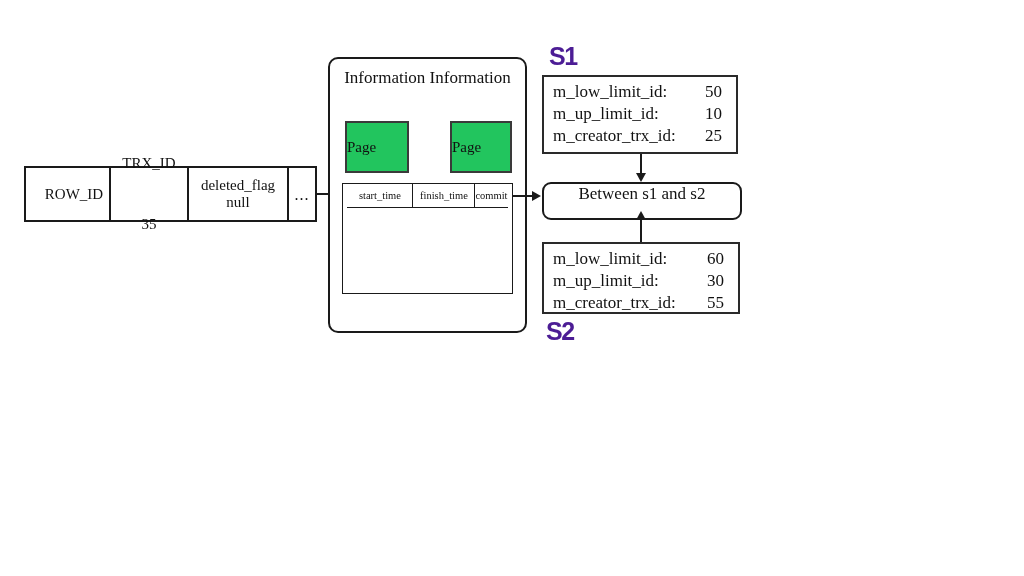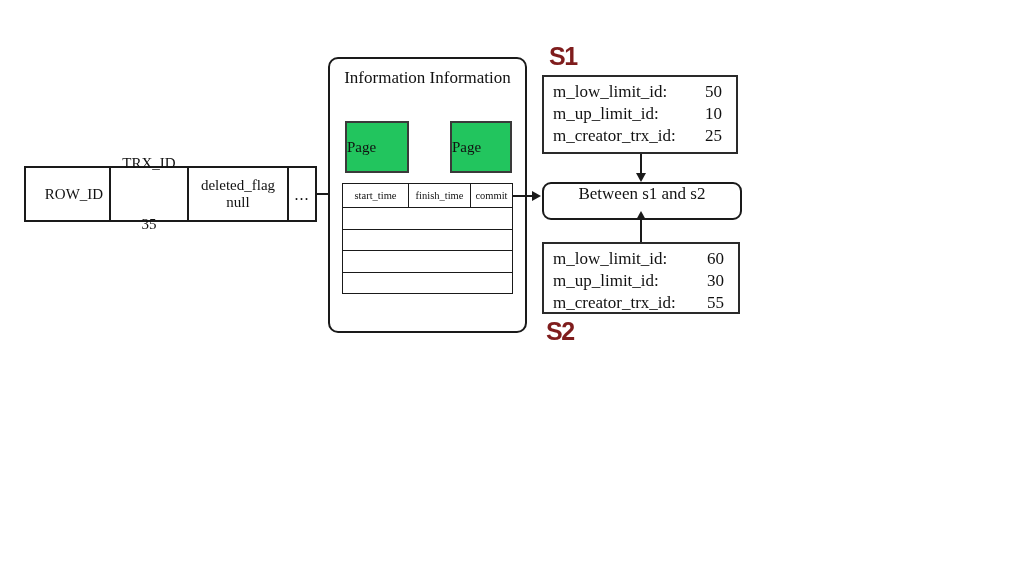--- a/index.html
+++ b/index.html
@@ -40,21 +40,21 @@
     display:flex;align-items:center;justify-content:flex-start;
     font-size:15px;background:#22c55e;margin-top:8px;
   }
   #page-left{left:345px;top:113px;width:64px;height:52px;}
   #page-right{left:450px;top:113px;width:62px;height:52px;}
 
   
   #inner-table{
     left:342px;top:183px;width:171px;height:111px;
     border:1px solid #1a1a1a;background:#ffffff;
-    display:flex;flex-direction:column;
+    display:flex;flex-direction:column;align-items:center;
   }
   #inner-header{
     display:flex;height:23px;border-bottom:1px solid #1a1a1a;
   }
   .ih-cell{
     display:flex;align-items:center;justify-content:center;
     font-size:10.5px;border-right:1px solid #1a1a1a;
   }
   .ih-cell:last-child{border-right:none;}
   .ih1{width:65px;} .ih2{width:61px;} .ih3{flex:1;}
@@ -65,21 +65,21 @@
   .rv-box{
     border:2px solid #2a2a2a;background:#ffffff;
     display:flex;flex-direction:column;justify-content:space-between;
     padding:4px 14px 5px 9px;
   }
   #s1-box{left:542px;top:75px;width:196px;height:79px;}
   #s2-box{left:542px;top:242px;width:198px;height:72px;}
   .rv-row{display:flex;justify-content:space-between;font-size:17px;line-height:22px;gap:8px;}
   .snap-label{
     font-family:"Liberation Sans","DejaVu Sans",sans-serif;
-    font-weight:bold;font-size:25px;letter-spacing:-1.5px;color:#7f1d1d;
+    font-weight:bold;font-size:25px;letter-spacing:-1.5px;color:#4c1d95;
   }
   #s1-label{left:549px;top:42px;}
   #s2-label{left:546px;top:317px;}
 
   #between-box{
     left:542px;top:182px;width:200px;height:38px;
     border:2px solid #1a1a1a;border-radius:9px;background:#ffffff;
     display:flex;justify-content:center;
     font-size:17px;
   }

